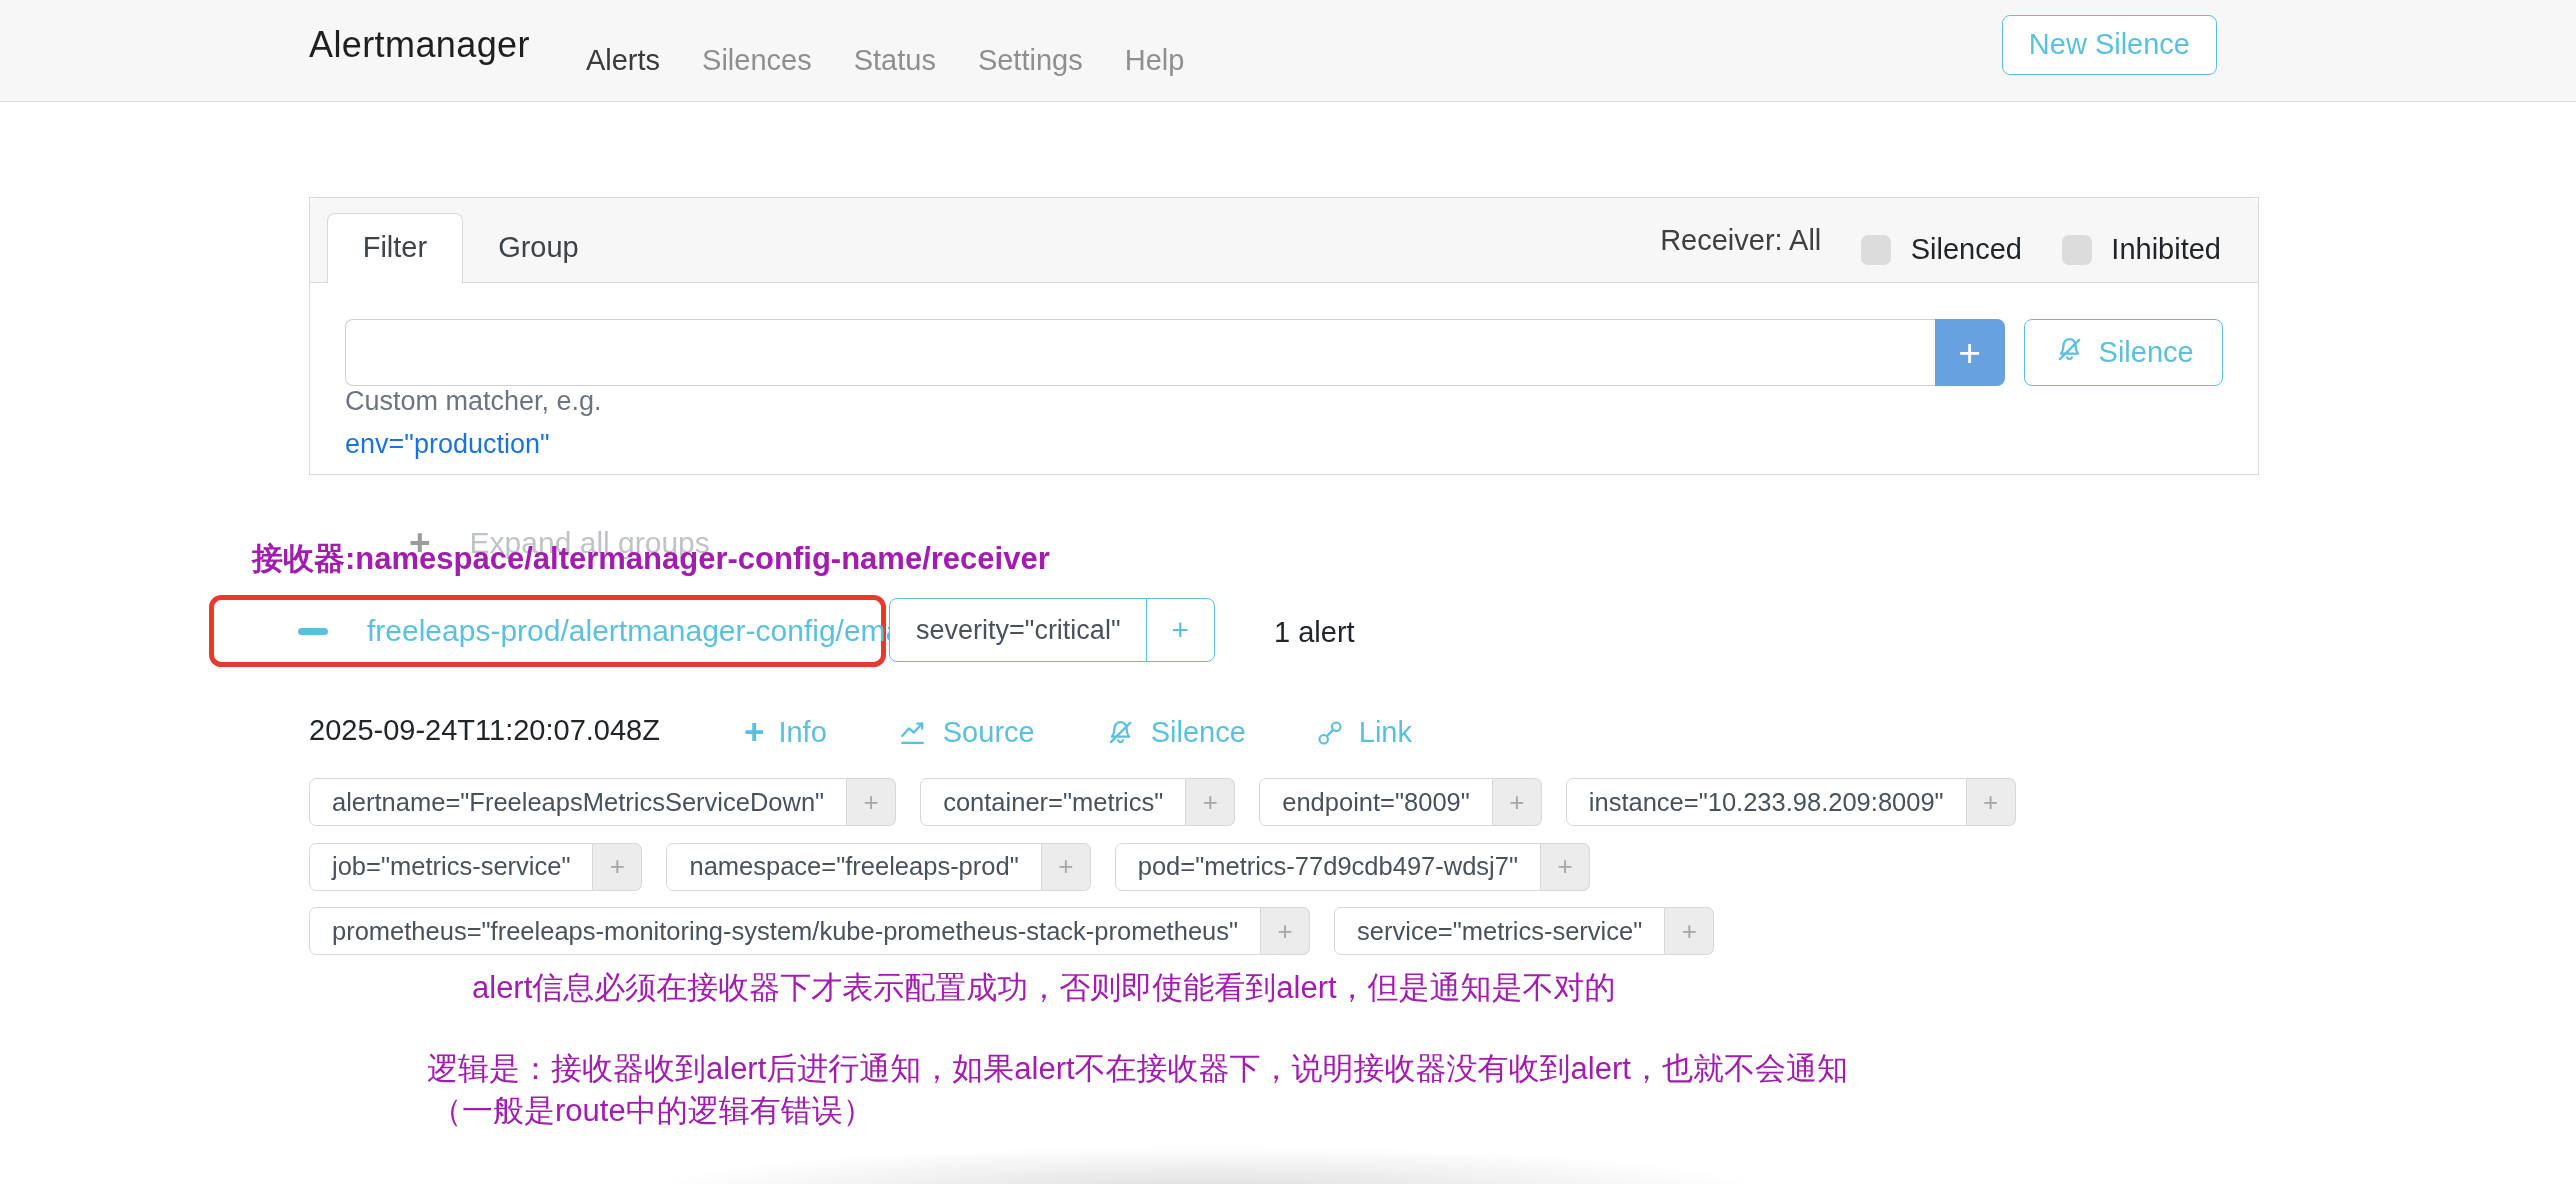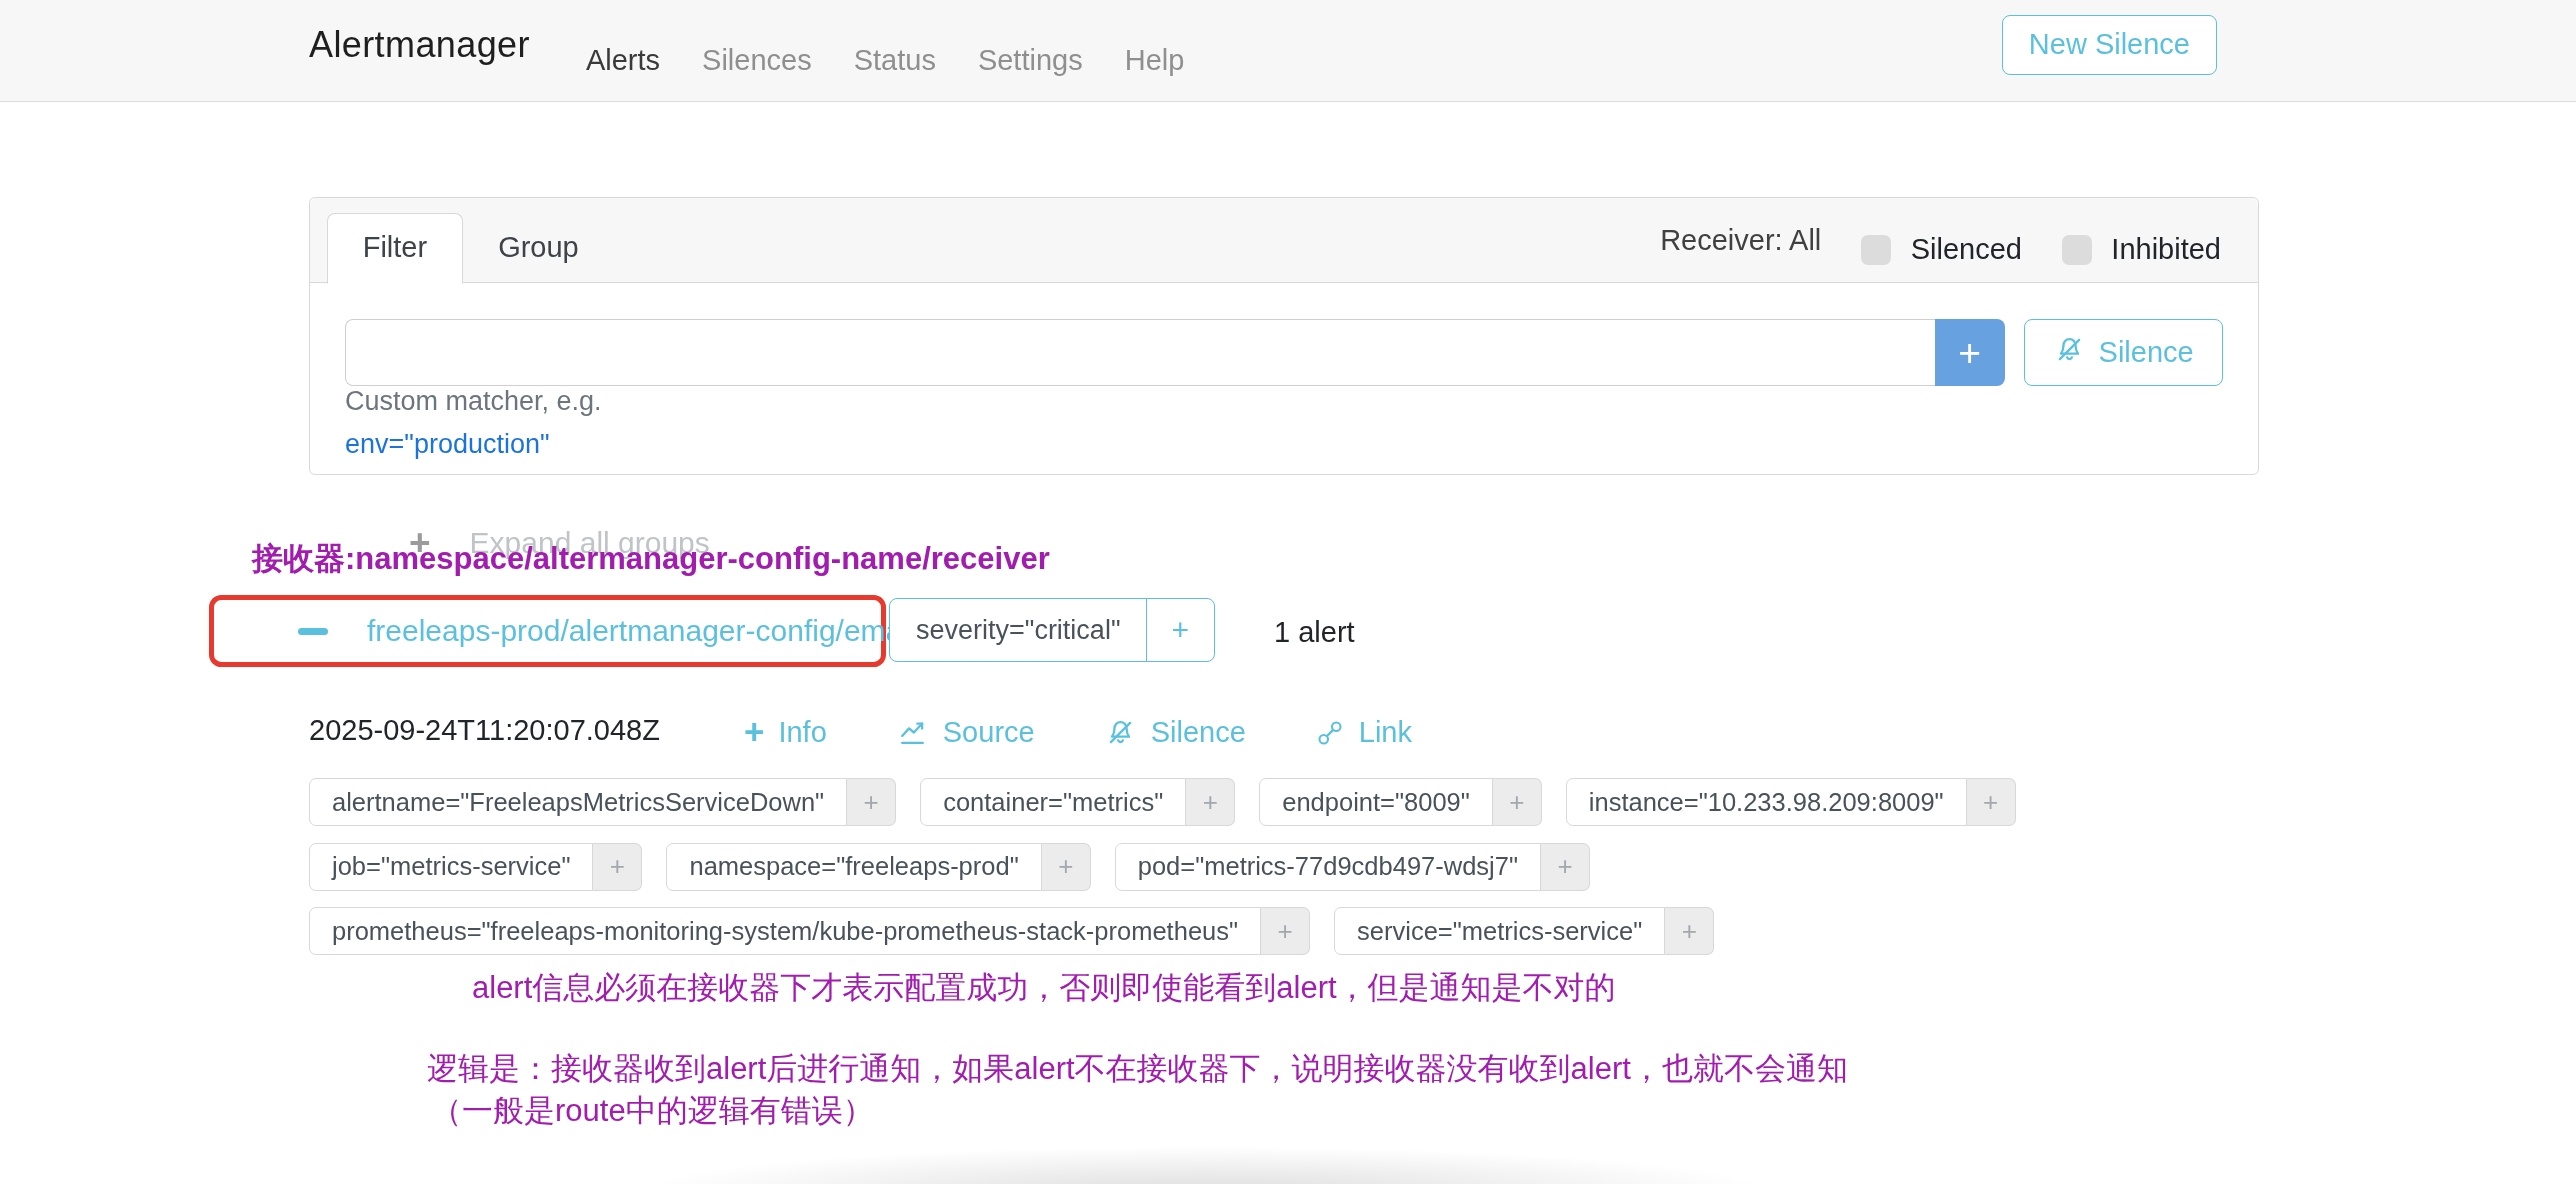--- a/index.html
+++ b/index.html
@@ -13,21 +13,21 @@
   .brand { font-size:36px; color:#1f1f1f; letter-spacing:0.4px; margin-right:56px; }
   .nav-links { display:flex; align-items:center; gap:42px;margin-top:31px; }
   .nav-link { font-size:29px; color:#8f8f8f; text-decoration:none; cursor:pointer; }
   .nav-link.active { color:#3a3a3a; }
   .new-silence-btn { margin-left:auto; height:60px; padding:0 26px; background:#fff;
             border:1.8px solid #5bc0de; border-radius:8px; color:#5bc0de; font-size:29px;
             display:flex; align-items:center; cursor:pointer; }
 
   
   .filter-panel { position:absolute; left:309px; top:197px; width:1950px; height:278px;
-            background:#fff; border:1.8px solid #d9d9d9; border-radius:6px; }
+            background:#fff; border:1.8px solid #d9d9d9; border-radius:0; }
   .panel-header { position:relative; height:85px; background:#f7f7f7;
             border-bottom:1.8px solid #d9d9d9; border-radius:7px 7px 0 0;
             display:flex; align-items:flex-end; padding:0 35px 0 16.7px; }
   .tab { font-size:29px; color:#3d4349; padding:17.6px 35px 18.5px; cursor:pointer; }
   .tab.active { background:#fff; border:1.8px solid #d9d9d9; border-bottom:1.8px solid #fff;
             border-radius:8px 8px 0 0; margin-bottom:-1.8px; }
   .header-right { position:absolute; right:37px; top:50%; transform:translateY(-50%);
             display:flex; align-items:center; gap:40px; }
   .receiver-filter { font-size:29px; color:#404040; cursor:pointer; }
   .toggle { display:flex; align-items:center; gap:19.4px; font-size:29px; color:#212529;margin-top:19px; }

